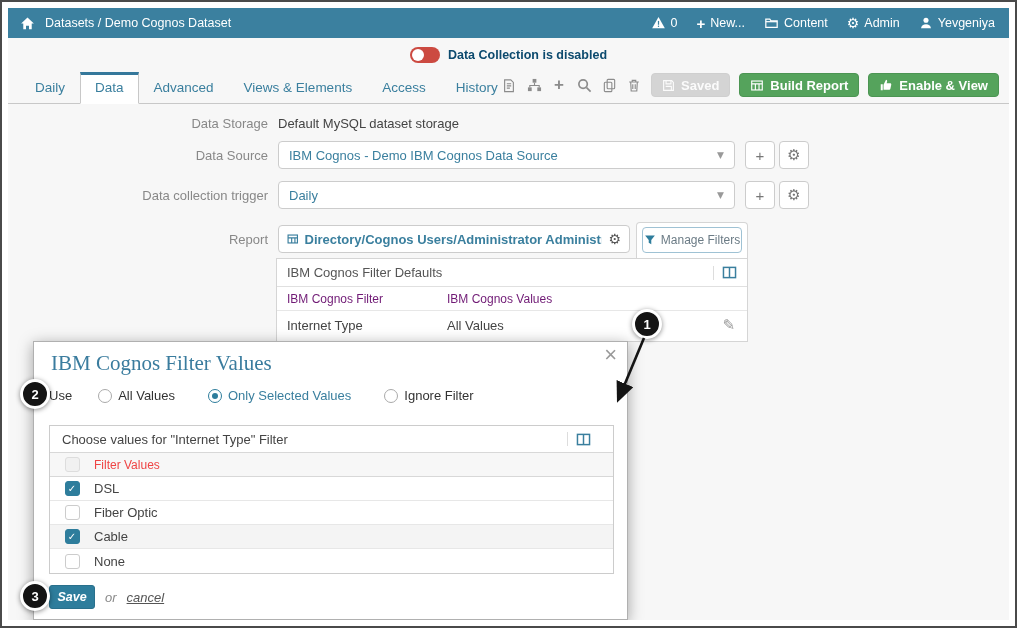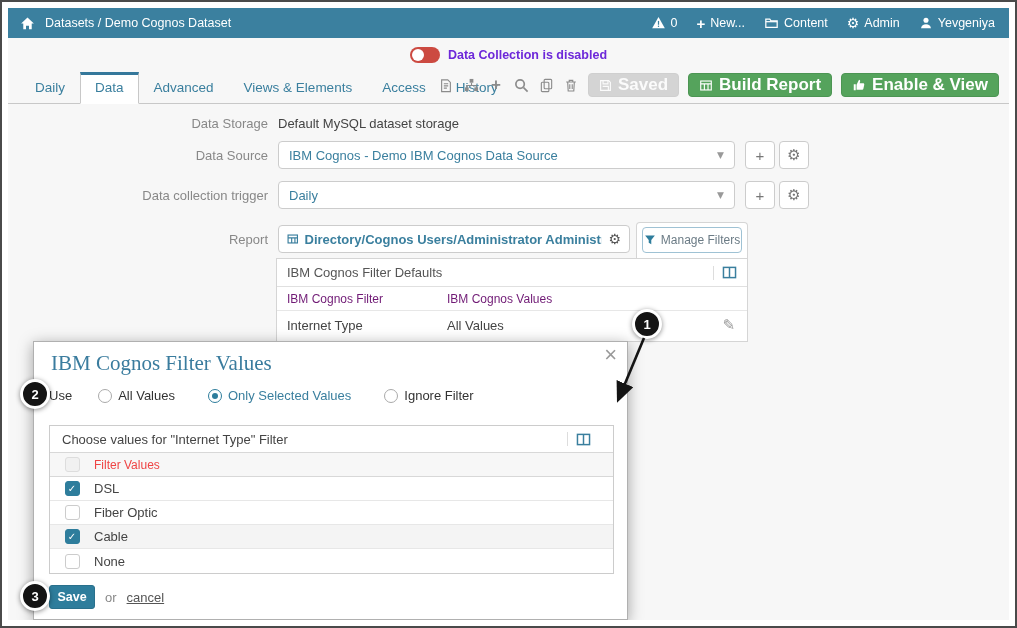--- a/index.html
+++ b/index.html
@@ -21,31 +21,31 @@
   .nav-right { margin-left:auto; display:flex; align-items:center; gap:19px; padding-right:14px; font-size:12.5px; }
   .nav-item { display:flex; align-items:center; gap:5px; cursor:pointer; white-space:nowrap; }
   .glyph { font-family:"DejaVu Sans",sans-serif; }
   .plus-glyph { font-size:15px; font-weight:bold; line-height:1; }
 
   
   .banner { position:absolute; top:36px; left:0; right:0; height:22px;
             display:flex; align-items:center; justify-content:center; gap:8px; }
   .toggle { width:30px; height:16px; border-radius:8px; background:#cc4a41; position:relative; cursor:pointer; }
   .toggle .knob { position:absolute; left:2px; top:2px; width:12px; height:12px; border-radius:50%; background:#fff; }
-  .banner-text { color:#6d28d9; font-weight:bold; font-size:12.5px; }
+  .banner-text { color:#0c4a6e; font-weight:bold; font-size:12.5px; }
 
   
   .tabsbar { position:absolute; top:62px; left:0; right:0; height:34px; border-bottom:1px solid #c8c8c8; }
   .tabs { position:absolute; left:12px; bottom:-1px; display:flex; }
   .tab { padding:7px 14px 8px; color:#3a7f9e; font-size:13.5px; cursor:pointer; border:1px solid transparent; }
   .tab.active { background:#fff; border:1px solid #c8c8c8; border-top:3px solid #35789b; border-bottom:1px solid #fff; padding-top:5px; }
   .tools { position:absolute; right:10px; bottom:6px; display:flex; align-items:center; gap:9px; color:#8c8c8c; }
   .tools .ticon { width:16px; height:16px; cursor:pointer; display:flex; align-items:center; justify-content:center; }
   .btn { height:24px; border-radius:4px; display:inline-flex; align-items:center; gap:6px;
-         padding:0 10px; font-size:17px; font-weight:bold; cursor:pointer; border:1px solid transparent; }
+         padding:0 10px; font-size:13px; font-weight:bold; cursor:pointer; border:1px solid transparent; }
   .btn.gray  { background:#d4d4d4; color:#fbfbfb; border-color:#cfcfcf; cursor:default; }
   .btn.green { background:#55a35c; color:#fff; border-color:#4c9553; }
 
   
   .flabel { position:absolute; width:260px; text-align:right; color:#888; font-size:13px; }
   .fvalue { position:absolute; left:270px; color:#444; font-size:13px; }
   .selectbox { position:absolute; left:270px; width:457px; height:28px; background:#fff;
                border:1px solid #ccc; border-radius:4px; display:flex; align-items:center;
                padding:0 10px; color:#3a7f9e; font-size:13px; cursor:pointer; }
   .selectbox .caret { margin-left:auto; color:#999; font-size:9px; }
@@ -96,21 +96,21 @@
                    border-bottom:1px solid #d8d8d8; }
   .dtable .trow { height:24px; display:flex; align-items:center; font-size:13px; color:#444;
                   border-bottom:1px solid #e7e7e7; }
   .dtable .trow:last-child { border-bottom:none; }
   .dtable .trow.stripe { background:#f4f4f4; }
   .cbcell { width:44px; display:flex; justify-content:center; }
   .cb { width:15px; height:15px; border-radius:3px; border:1px solid #ccc; background:#fff;
         display:flex; align-items:center; justify-content:center; cursor:pointer; }
   .cb.checked { background:#2e7d9c; border-color:#2e7d9c; color:#fff; font-size:10px; font-weight:bold; }
   .cb.disabled { background:#f1f1f1; border-color:#ddd; cursor:default; }
-  .savebar { position:absolute; left:15px; top:243px; display:flex; align-items:center; gap:10px; }
+  .savebar { position:absolute; left:15px; top:243px; display:flex; align-items:center; gap:10px;font-style:italic; }
   .save-btn { width:46px; height:24px; background:#2e7d9c; border:1px solid #29708c; border-radius:3px;
               color:#fff; font-weight:bold; font-size:12.5px; display:flex; align-items:center; justify-content:center;
               cursor:pointer; }
   .or-txt { color:#888; font-size:13px; }
   .cancel-link { color:#555; font-size:13px; text-decoration:underline; cursor:pointer; }
 
   
   .callout { position:absolute; width:30px; height:30px; border-radius:50%; background:#141414;
              border:3px solid #fff; color:#fff; font-weight:bold; font-size:13px;
              display:flex; align-items:center; justify-content:center; z-index:50;

